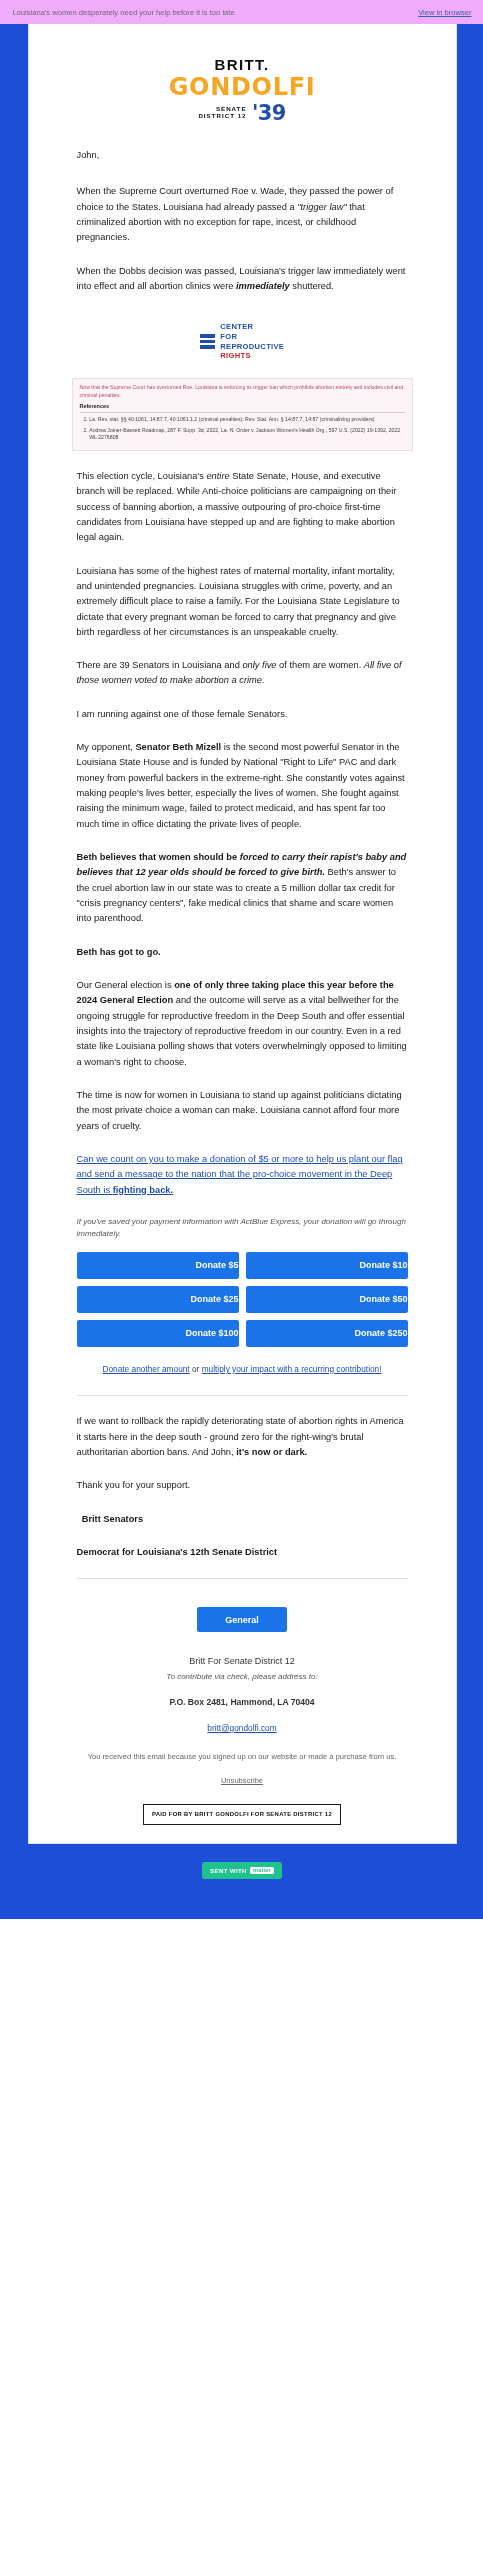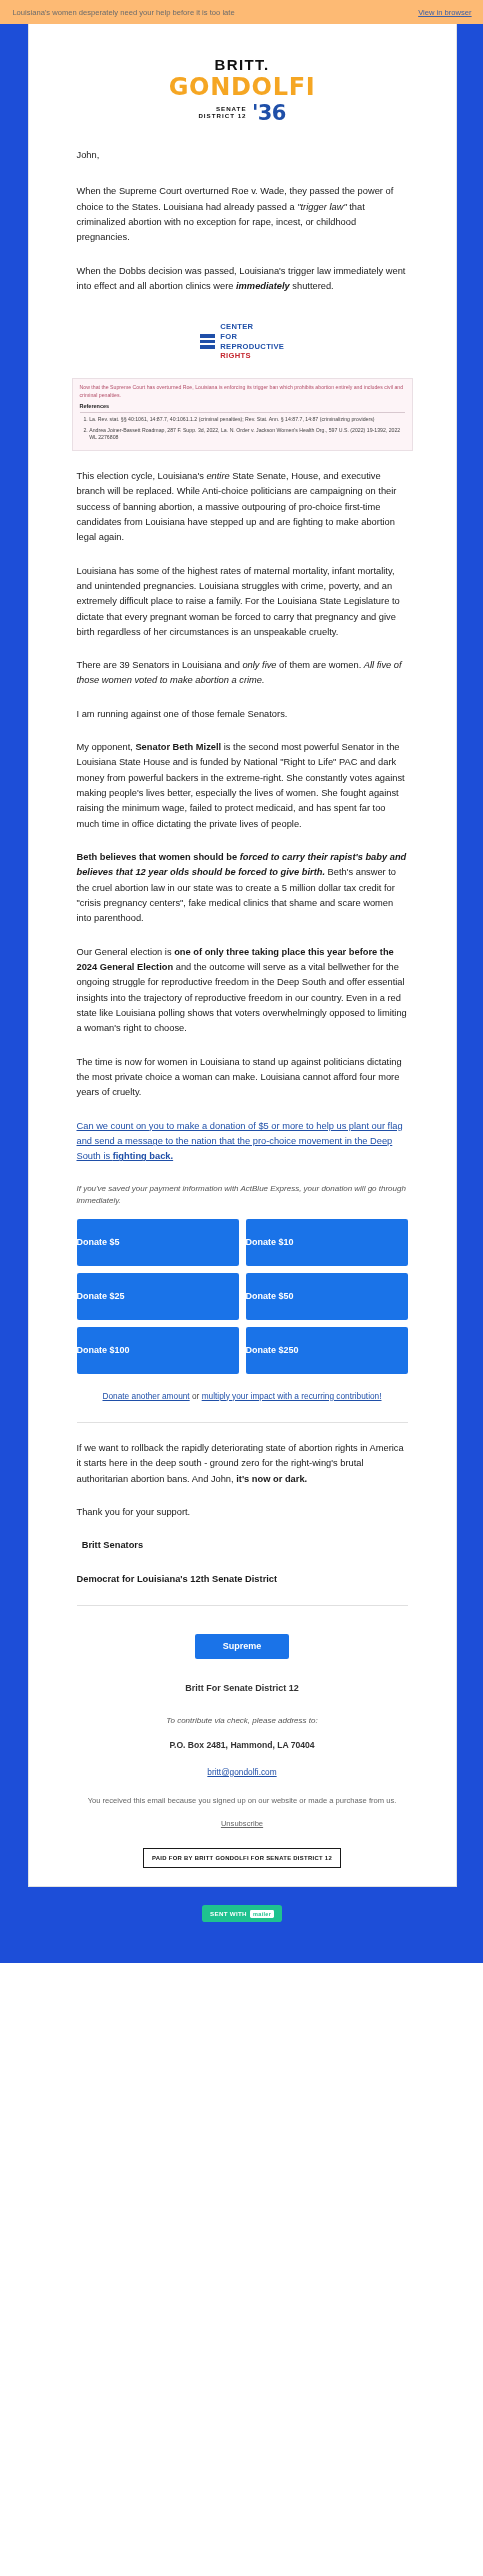--- a/index.html
+++ b/index.html
@@ -12,21 +12,21 @@
     width: 484px;
     min-height: 2576px;
     position: relative;
   }
   .preheader {
     display: flex;
     justify-content: space-between;
     padding: 8.3px 12.4px 7px 12.4px;
     font-size: 7.6px;
     color: #6b6b6b;
-    background: #fdba74;
+    background: #f0abfc;
   }
   .preheader .ph-text { flex: 1; }
   .preheader .ph-link {
     color: #3a5fa8;
     text-decoration: underline;
     white-space: nowrap;
     margin-left: 9.7px;
   }
   .page-wrap {
     background: #1d4ed8;
@@ -165,22 +165,22 @@
   }
   .donate-grid {
     display: grid;
     grid-template-columns: 1fr 1fr;
     gap: 7px;
     margin-bottom: 15px;
   }
   .donate-btn {
     background: #1a73e8;
     color: #ffffff;
-    text-align: left;
-    padding: 16px 0;
+    text-align: right;
+    padding: 6px 0;
     font-size: 9px;
     font-weight: bold;
     border-radius: 2.1px;
     cursor: pointer;
     user-select: none;
   }
   .alt-links {
     text-align: center;
     font-size: 8.3px;
     color: #444;
@@ -212,23 +212,23 @@
     cursor: pointer;
   }
   .footer {
     text-align: center;
     padding: 0 41px 18px 41px;
     color: #333;
     font-size: 8.3px;
     line-height: 1.8;
   }
   .footer .f-name {
-    font-weight: bold;
+    font-weight: normal;
     font-size: 9px;
-    margin-bottom: 18px;
+    margin-bottom: 1px;
   }
   .footer .f-italic {
     font-style: italic;
     font-size: 8px;
     color: #555;
     margin-bottom: 9.7px;
   }
   .footer .f-addr {
     font-weight: bold;
     font-size: 8.6px;
@@ -300,21 +300,21 @@
   <div class="email-card">
 
     <div class="logo-block">
       <div class="logo-britt">BRITT.</div>
       <div class="logo-gondolfi">GONDOLFI</div>
       <div class="logo-sub">
         <div class="logo-sub-left">
           <div>SENATE</div>
           <div>DISTRICT 12</div>
         </div>
-        <div class="logo-year">'36</div>
+        <div class="logo-year">'39</div>
       </div>
     </div>
 
     <div class="body-copy">
       <p class="salutation">John,</p>
 
       <p>
         <span>When the Supreme Court overturned Roe v. Wade, they passed the power of choice to the States. Louisiana had already passed a </span><em>"trigger law"</em><span> that criminalized abortion with no exception for rape, incest, or childhood pregnancies.</span>
       </p>
 
@@ -362,20 +362,21 @@
       <p>I am running against one of those female Senators.</p>
 
       <p>
         <span>My opponent, </span><strong>Senator Beth Mizell</strong><span> is the second most powerful Senator in the Louisiana State House and is funded by National "Right to Life" PAC and dark money from powerful backers in the extreme-right. She constantly votes against making people's lives better, especially the lives of women. She fought against raising the minimum wage, failed to protect medicaid, and has spent far too much time in office dictating the private lives of people.</span>
       </p>
 
       <p>
         <strong>Beth believes that women should be </strong><strong><em>forced to carry their rapist's baby and believes that 12 year olds should be forced to give birth.</em></strong><span> Beth's answer to the cruel abortion law in our state was to create a 5 million dollar tax credit for "crisis pregnancy centers", fake medical clinics that shame and scare women into parenthood.</span>
       </p>
 
+      <p><strong>Beth has got to go.</strong></p>
 
       <p>
         <span>Our General election is </span><strong>one of only three taking place this year before the 2024 General Election</strong><span> and the outcome will serve as a vital bellwether for the ongoing struggle for reproductive freedom in the Deep South and offer essential insights into the trajectory of reproductive freedom in our country. Even in a red state like Louisiana polling shows that voters overwhelmingly opposed to limiting a woman's right to choose.</span>
       </p>
 
       <p>The time is now for women in Louisiana to stand up against politicians dictating the most private choice a woman can make. Louisiana cannot afford four more years of cruelty.</p>
 
       <p class="cta-paragraph">
         <span>Can we count on you to make a donation of $5 or more to help us plant our flag and send a message to the nation that the pro-choice movement in the Deep South is </span><strong>fighting back.</strong>
       </p>
@@ -403,21 +404,21 @@
         <span>If we want to rollback the rapidly deteriorating state of abortion rights in America it starts here in the deep south - ground zero for the right-wing's brutal authoritarian abortion bans. And John, </span><strong>it's now or dark.</strong>
       </p>
       <p>Thank you for your support.</p>
       <p class="sig">&nbsp;&nbsp;<strong>Britt Senators</strong></p>
       <p><strong>Democrat for Louisiana's 12th Senate District</strong></p>
     </div>
 
     <div class="divider"></div>
 
     <div class="big-donate-wrap">
-      <div class="big-donate">Supreme</div>
+      <div class="big-donate">General</div>
     </div>
 
     <div class="footer">
       <div class="f-name">Britt For Senate District 12</div>
       <div class="f-italic">To contribute via check, please address to:</div>
       <div class="f-addr">P.O. Box 2481, Hammond, LA 70404</div>
       <a class="f-email">britt@gondolfi.com</a>
       <div class="f-legal">You received this email because you signed up on our website or made a purchase from us.</div>
       <div class="f-unsub">Unsubscribe</div>
       <div>

